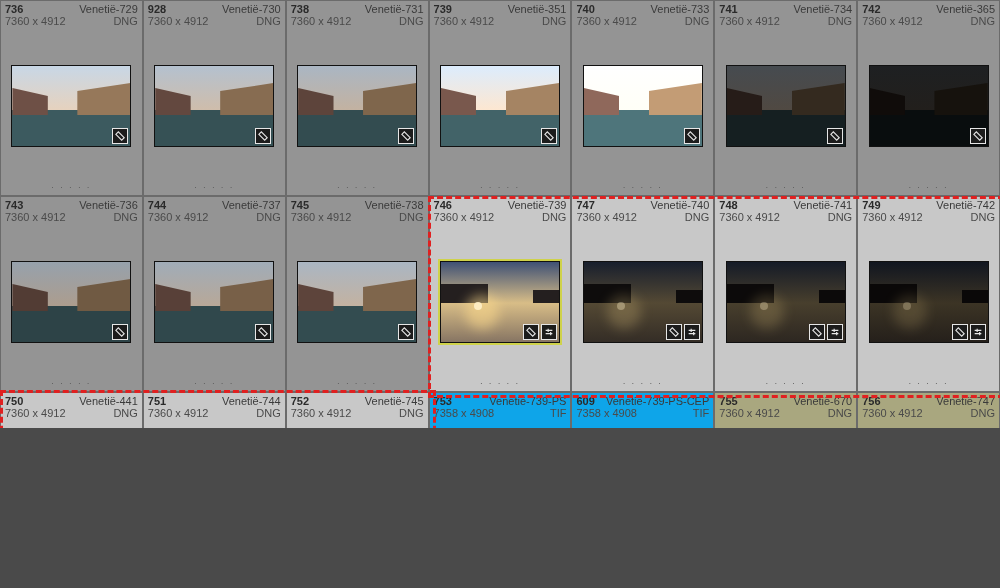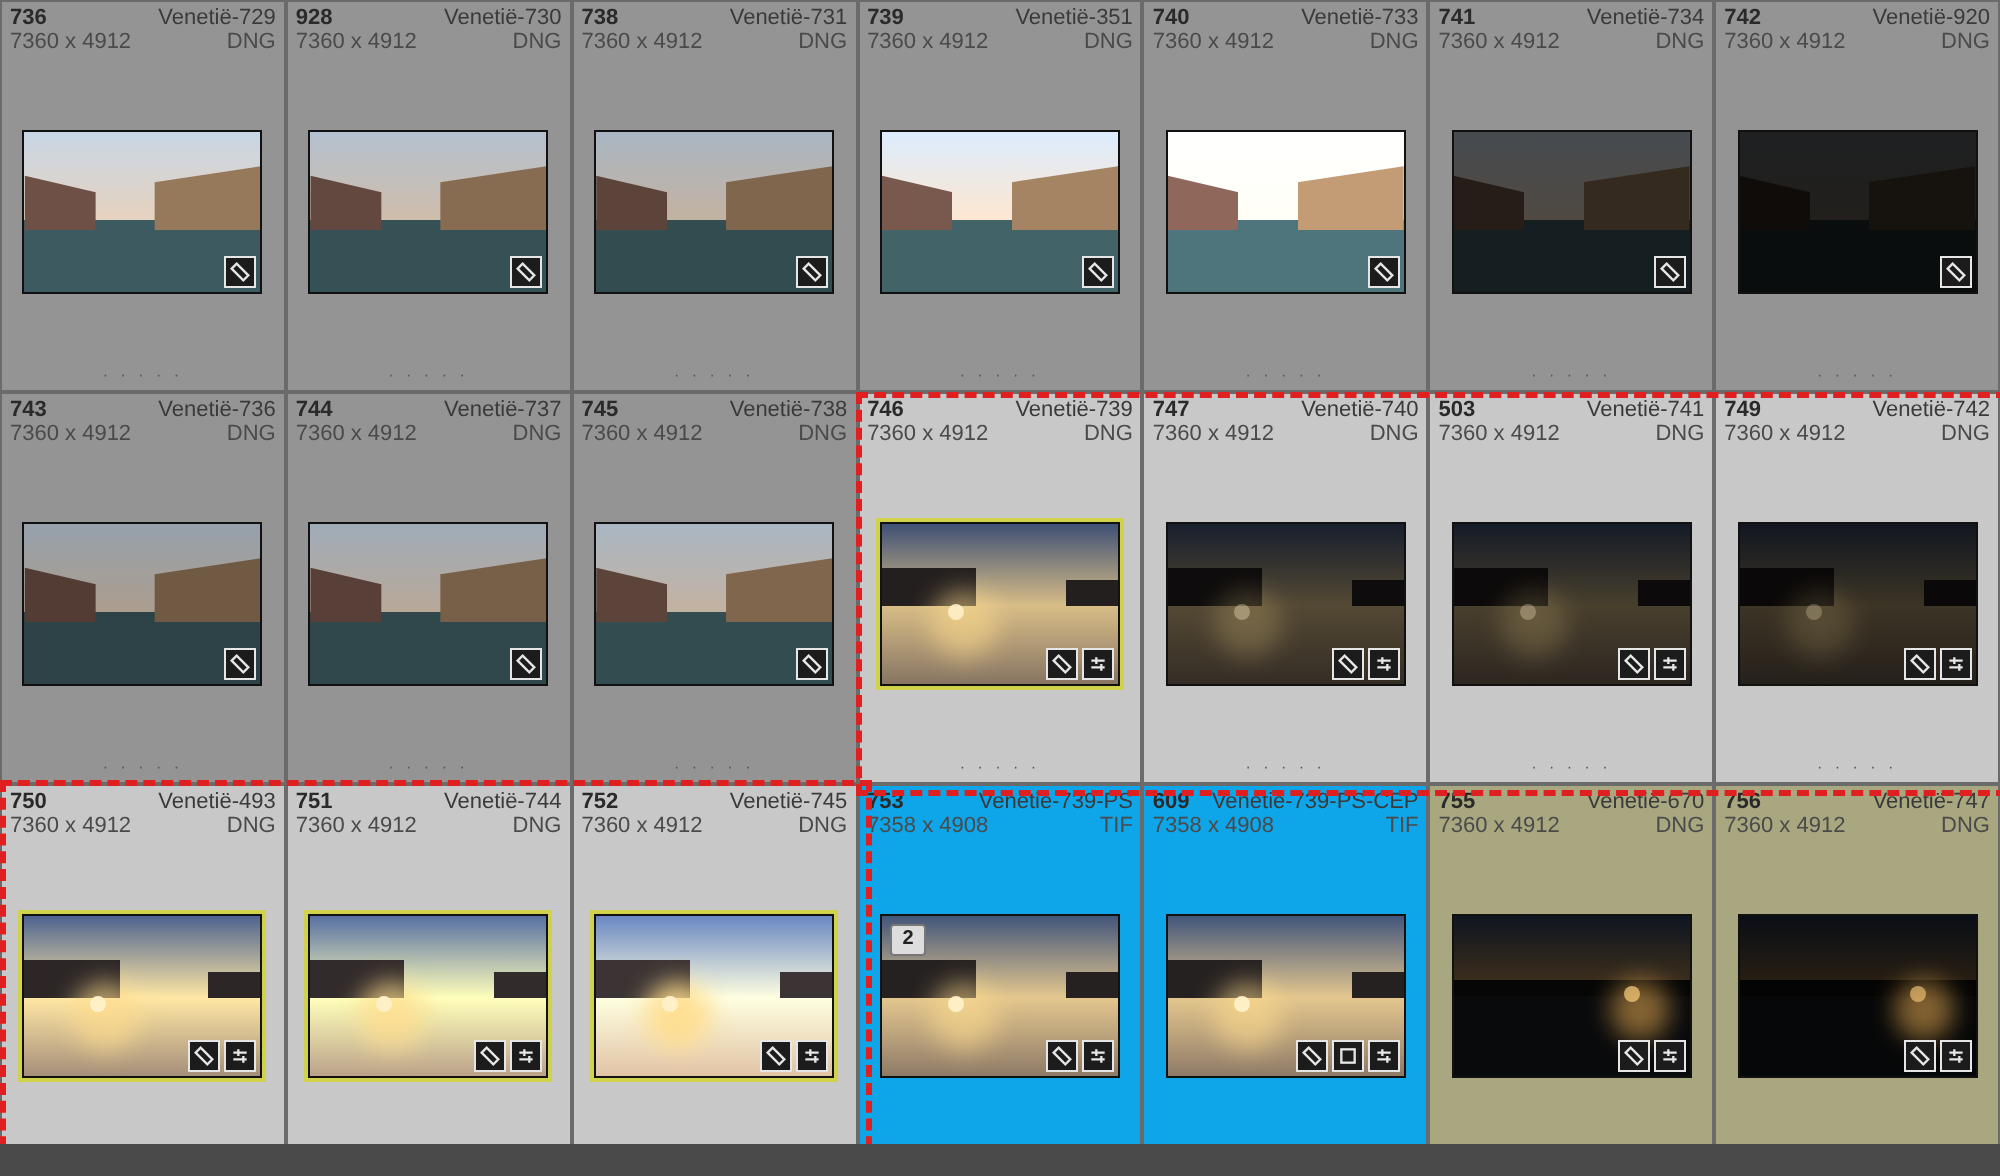--- a/index.html
+++ b/index.html
@@ -23,21 +23,21 @@
   .bldg{position:absolute;bottom:38%;background:#4a3a34;}
   .sun{position:absolute;border-radius:50%;}
   .glow{position:absolute;border-radius:50%;filter:blur(6px);}
   .badges{position:absolute;right:2px;bottom:2px;display:flex;gap:2px;}
   .bdg{width:14px;height:14px;background:#1c1c1c;border:1px solid #e6e6e6;display:flex;align-items:center;justify-content:center;}
   .bdg svg{width:10px;height:10px;stroke:#e6e6e6;fill:none;stroke-width:1.4;}
   .stack-badge{position:absolute;left:4px;top:4px;background:#ddd;border:1px solid #777;border-radius:2px;width:16px;height:14px;font-size:10px;line-height:14px;text-align:center;color:#222;font-weight:bold;}
   .footer{height:16px;display:flex;align-items:center;justify-content:center;gap:5px;color:#555;font-size:8px;letter-spacing:2px;}
   .footer.stars{color:#222;font-size:11px;letter-spacing:1px;}
   .red-dash{position:absolute;border:3px dashed #e02020;pointer-events:none;z-index:50;}
-  .page{position:relative;width:1000px;height:572px;}
+  .page{position:relative;width:1000px;height:428px;}
 </style>
 </head>
 <body>
 
 <div class="page">
   <div class="grid" id="grid">
       <div class="cell bg-dark">
     <div class="hdr">
       <div class="hdr-row">
         <span class="idx">736</span>
@@ -214,21 +214,21 @@
               </span>
             </div>
       </div>
     </div>
     <div class="footer">·   ·   ·   ·   ·</div>
       </div>
       <div class="cell bg-dark">
     <div class="hdr">
       <div class="hdr-row">
         <span class="idx">742</span>
-        <span class="name">Venetië-920</span>
+        <span class="name">Venetië-365</span>
       </div>
       <div class="hdr-row">
         <span class="dims">7360 x 4912</span>
         <span class="ext">DNG</span>
       </div>
     </div>
     <div class="thumb-wrap">
       <div class="thumb ">
 
     <div class="sky" style="height:55%;background:linear-gradient(rgba(30,32,34,1),rgba(34,31,28,1));"></div>
@@ -407,21 +407,21 @@
                 </svg>
               </span>
             </div>
       </div>
     </div>
     <div class="footer">·   ·   ·   ·   ·</div>
       </div>
       <div class="cell bg-light">
     <div class="hdr">
       <div class="hdr-row">
-        <span class="idx">503</span>
+        <span class="idx">748</span>
         <span class="name">Venetië-741</span>
       </div>
       <div class="hdr-row">
         <span class="dims">7360 x 4912</span>
         <span class="ext">DNG</span>
       </div>
     </div>
     <div class="thumb-wrap">
       <div class="thumb ">
 
@@ -482,21 +482,21 @@
               </span>
             </div>
       </div>
     </div>
     <div class="footer">·   ·   ·   ·   ·</div>
       </div>
       <div class="cell bg-light">
     <div class="hdr">
       <div class="hdr-row">
         <span class="idx">750</span>
-        <span class="name">Venetië-493</span>
+        <span class="name">Venetië-441</span>
       </div>
       <div class="hdr-row">
         <span class="dims">7360 x 4912</span>
         <span class="ext">DNG</span>
       </div>
     </div>
     <div class="thumb-wrap">
       <div class="thumb sel">
 
     <div class="sky" style="height:52%;background:linear-gradient(rgba(77,99,143,1),rgba(264,231,165,1));"></div>

